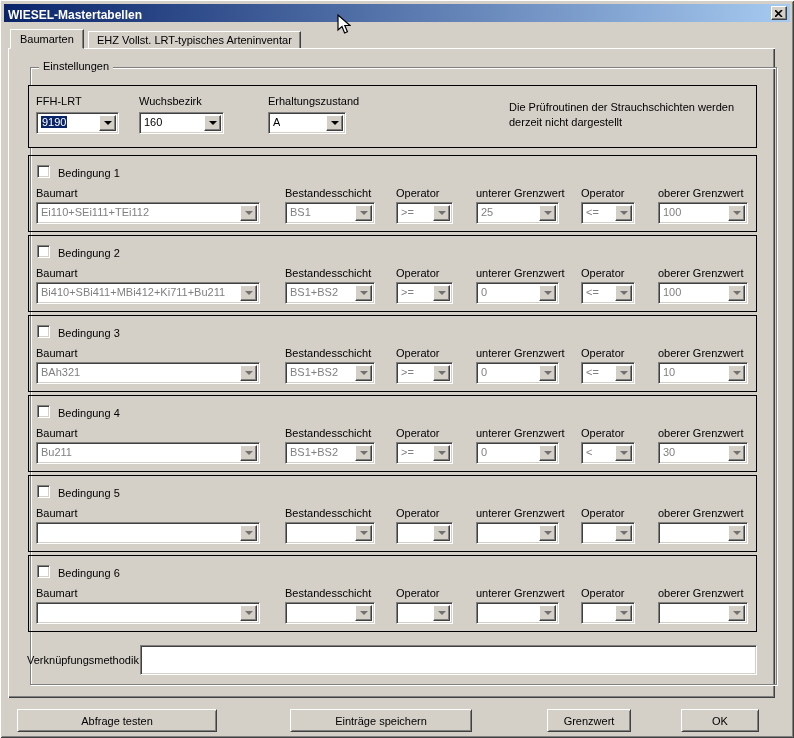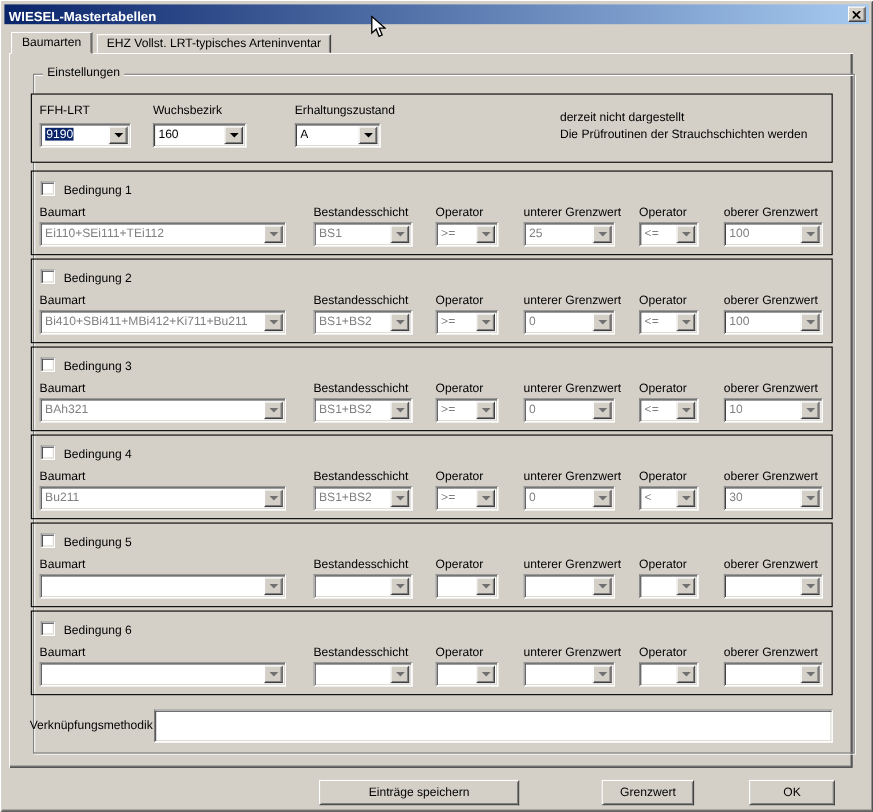--- a/index.html
+++ b/index.html
@@ -87,22 +87,22 @@
 
       <span class="lbl" style="left:239px;top:9px;">Erhaltungszustand</span>
       <div class="combo" style="left:239px;top:26px;width:78px;">
         <span class="combo-value">A</span>
         <span class="combo-arrow">
             <span class="tri"></span>
           </span>
       </div>
 
       <div class="note" style="left:480px;top:14px;">
+        <div>Die Prüfroutinen der Strauchschichten werden</div>
         <div>derzeit nicht dargestellt</div>
-        <div>Die Prüfroutinen der Strauchschichten werden</div>
       </div>
     </div>
 
     <div id="cond-container">
   <div class="cond-box" style="left: 20px; top: 107px;">
     <span class="checkbox" style="left:8px;top:9px;"></span>
     <span class="lbl" style="left:29px;top:11px;">Bedingung 1</span>
 
     <span class="lbl" style="left:7px;top:31px;">Baumart</span>
     <div class="combo dim" style="left:7px;top:46px;width:224px;">
@@ -416,20 +416,21 @@
               <span class="tri"></span>
             </span>
     </div>
   </div>
 </div>
 
     <span class="lbl" style="left:19px;top:606px;">Verknüpfungsmethodik</span>
     <div class="textbox" style="left:132px;top:597px;width:617px;height:30px;"></div>
   </div>
 
+  <div class="btn" style="left:17px;top:709px;width:200px;">Abfrage testen</div>
   <div class="btn" style="left:290px;top:709px;width:182px;">Einträge speichern</div>
   <div class="btn" style="left:547px;top:709px;width:84px;">Grenzwert</div>
   <div class="btn" style="left:681px;top:709px;width:78px;">OK</div>
 
   <svg class="cursor" width="14" height="21" viewBox="0 0 14 21">
     <path d="M1 1 L1 16 L5 12.5 L7.6 19 L10.4 17.8 L7.8 11.5 L13 11.5 Z" fill="#fff" stroke="#000" stroke-width="1.2"></path>
   </svg>
 </div>
 
 </body></html>

